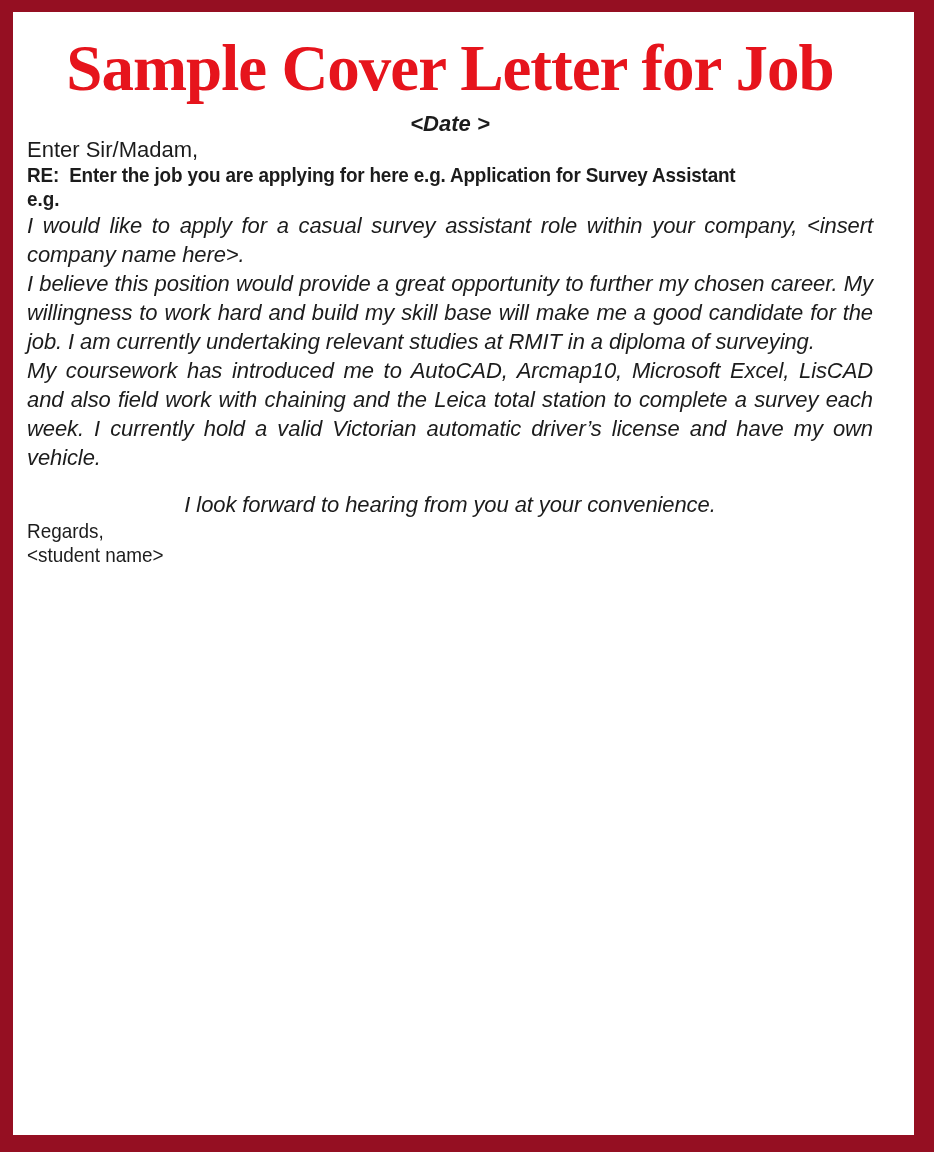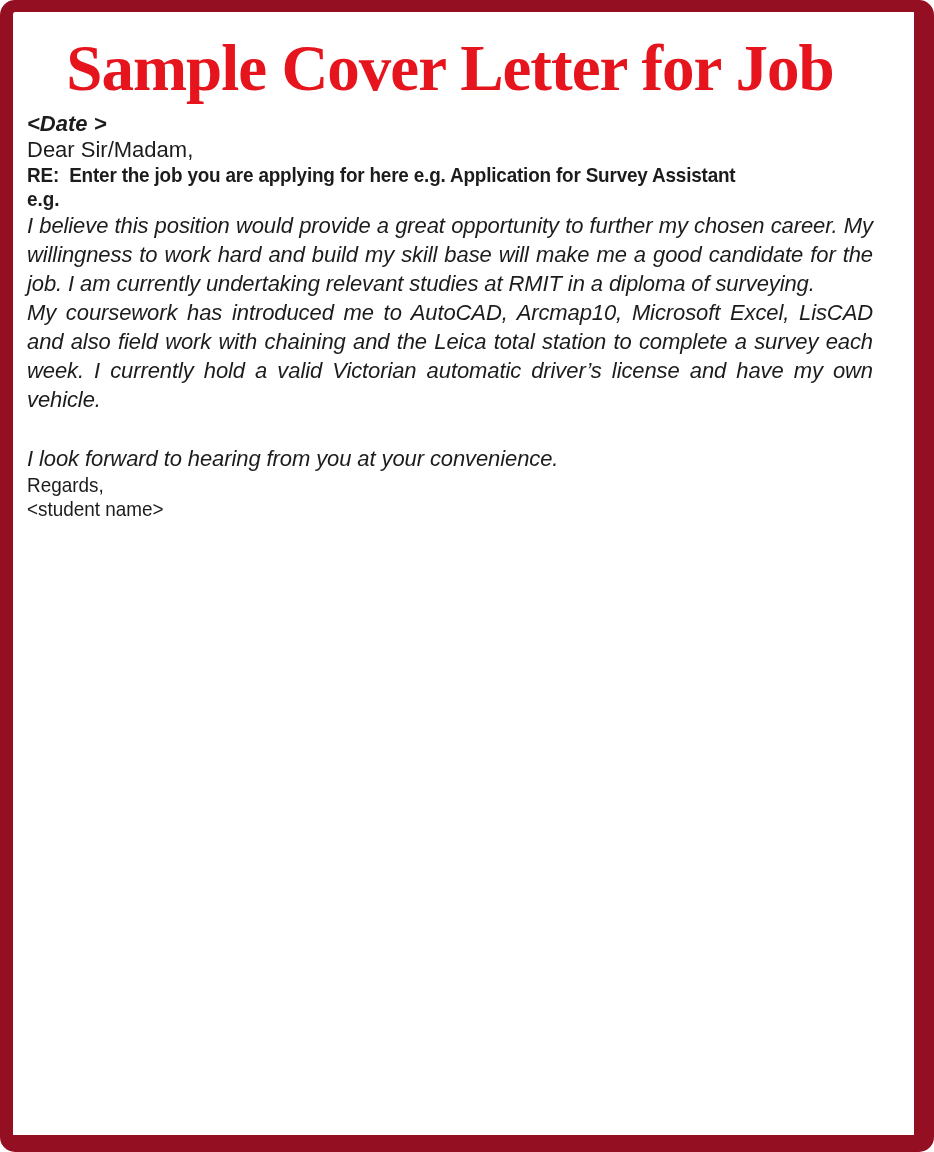--- a/index.html
+++ b/index.html
@@ -29,20 +29,21 @@
     letter-spacing: -1px;
     text-align: center;
     margin-top: 8px;
   }
 
   .date {
     margin-top: 106px;
     font-size: 22px;
     font-weight: bold;
     font-style: italic;
+    text-align: center;
   }
 
   .salutation {
     margin-top: 68px;
     font-size: 22px;
   }
 
   .subject {
     margin-top: 48px;
     font-size: 21px;
@@ -67,51 +68,52 @@
     font-size: 22px;
     font-style: italic;
     line-height: 29px;
     text-align: justify;
     letter-spacing: -0.1px;
   }
 
   .para + .para { }
 
   .para.short {
-    text-align: left;
-    margin-top: 30px;
+    text-align: center;
+    margin-top: 18px;
   }
 
   .closing {
     margin-top: 64px;
     font-size: 21px;
   }
 
   .signature {
     margin-top: 36px;
     font-size: 21px;
   }
 </style>
 </head>
 <body>
 
-<div class="frame" style="border-color: rgb(149, 15, 34); border-radius: 15px;">
+<div class="frame" style="border-color: rgb(149, 15, 34);">
 
   <div class="title" style="color: rgb(230, 20, 28);">
     <div>Sample Cover Letter for Job</div>
   </div>
 
   <div class="date">&lt;Date &gt;</div>
 
-  <div class="salutation">Dear Sir/Madam,</div>
+  <div class="salutation">Enter Sir/Madam,</div>
 
   <div class="subject cond">RE:  Enter the job you are applying for here e.g. Application for Survey Assistant</div>
 
   <div class="eg cond">e.g.</div>
 
+  <div class="para">I would like to apply for a casual survey assistant role within your company, &lt;insert company name here&gt;.</div>
 
   <div class="para">I believe this position would provide a great opportunity to further my chosen career. My willingness to work hard and build my skill base will make me a good candidate for the job. I am currently undertaking relevant studies at RMIT in a diploma of surveying.</div>
 
   <div class="para">My coursework has introduced me to AutoCAD, Arcmap10, Microsoft Excel, LisCAD and also field work with chaining and the Leica total station to complete a survey each week. I currently hold a valid Victorian automatic driver’s license and have my own vehicle.</div>
 
 
   <div class="para short">I look forward to hearing from you at your convenience.</div>
 
   <div class="closing cond">Regards,</div>
 

